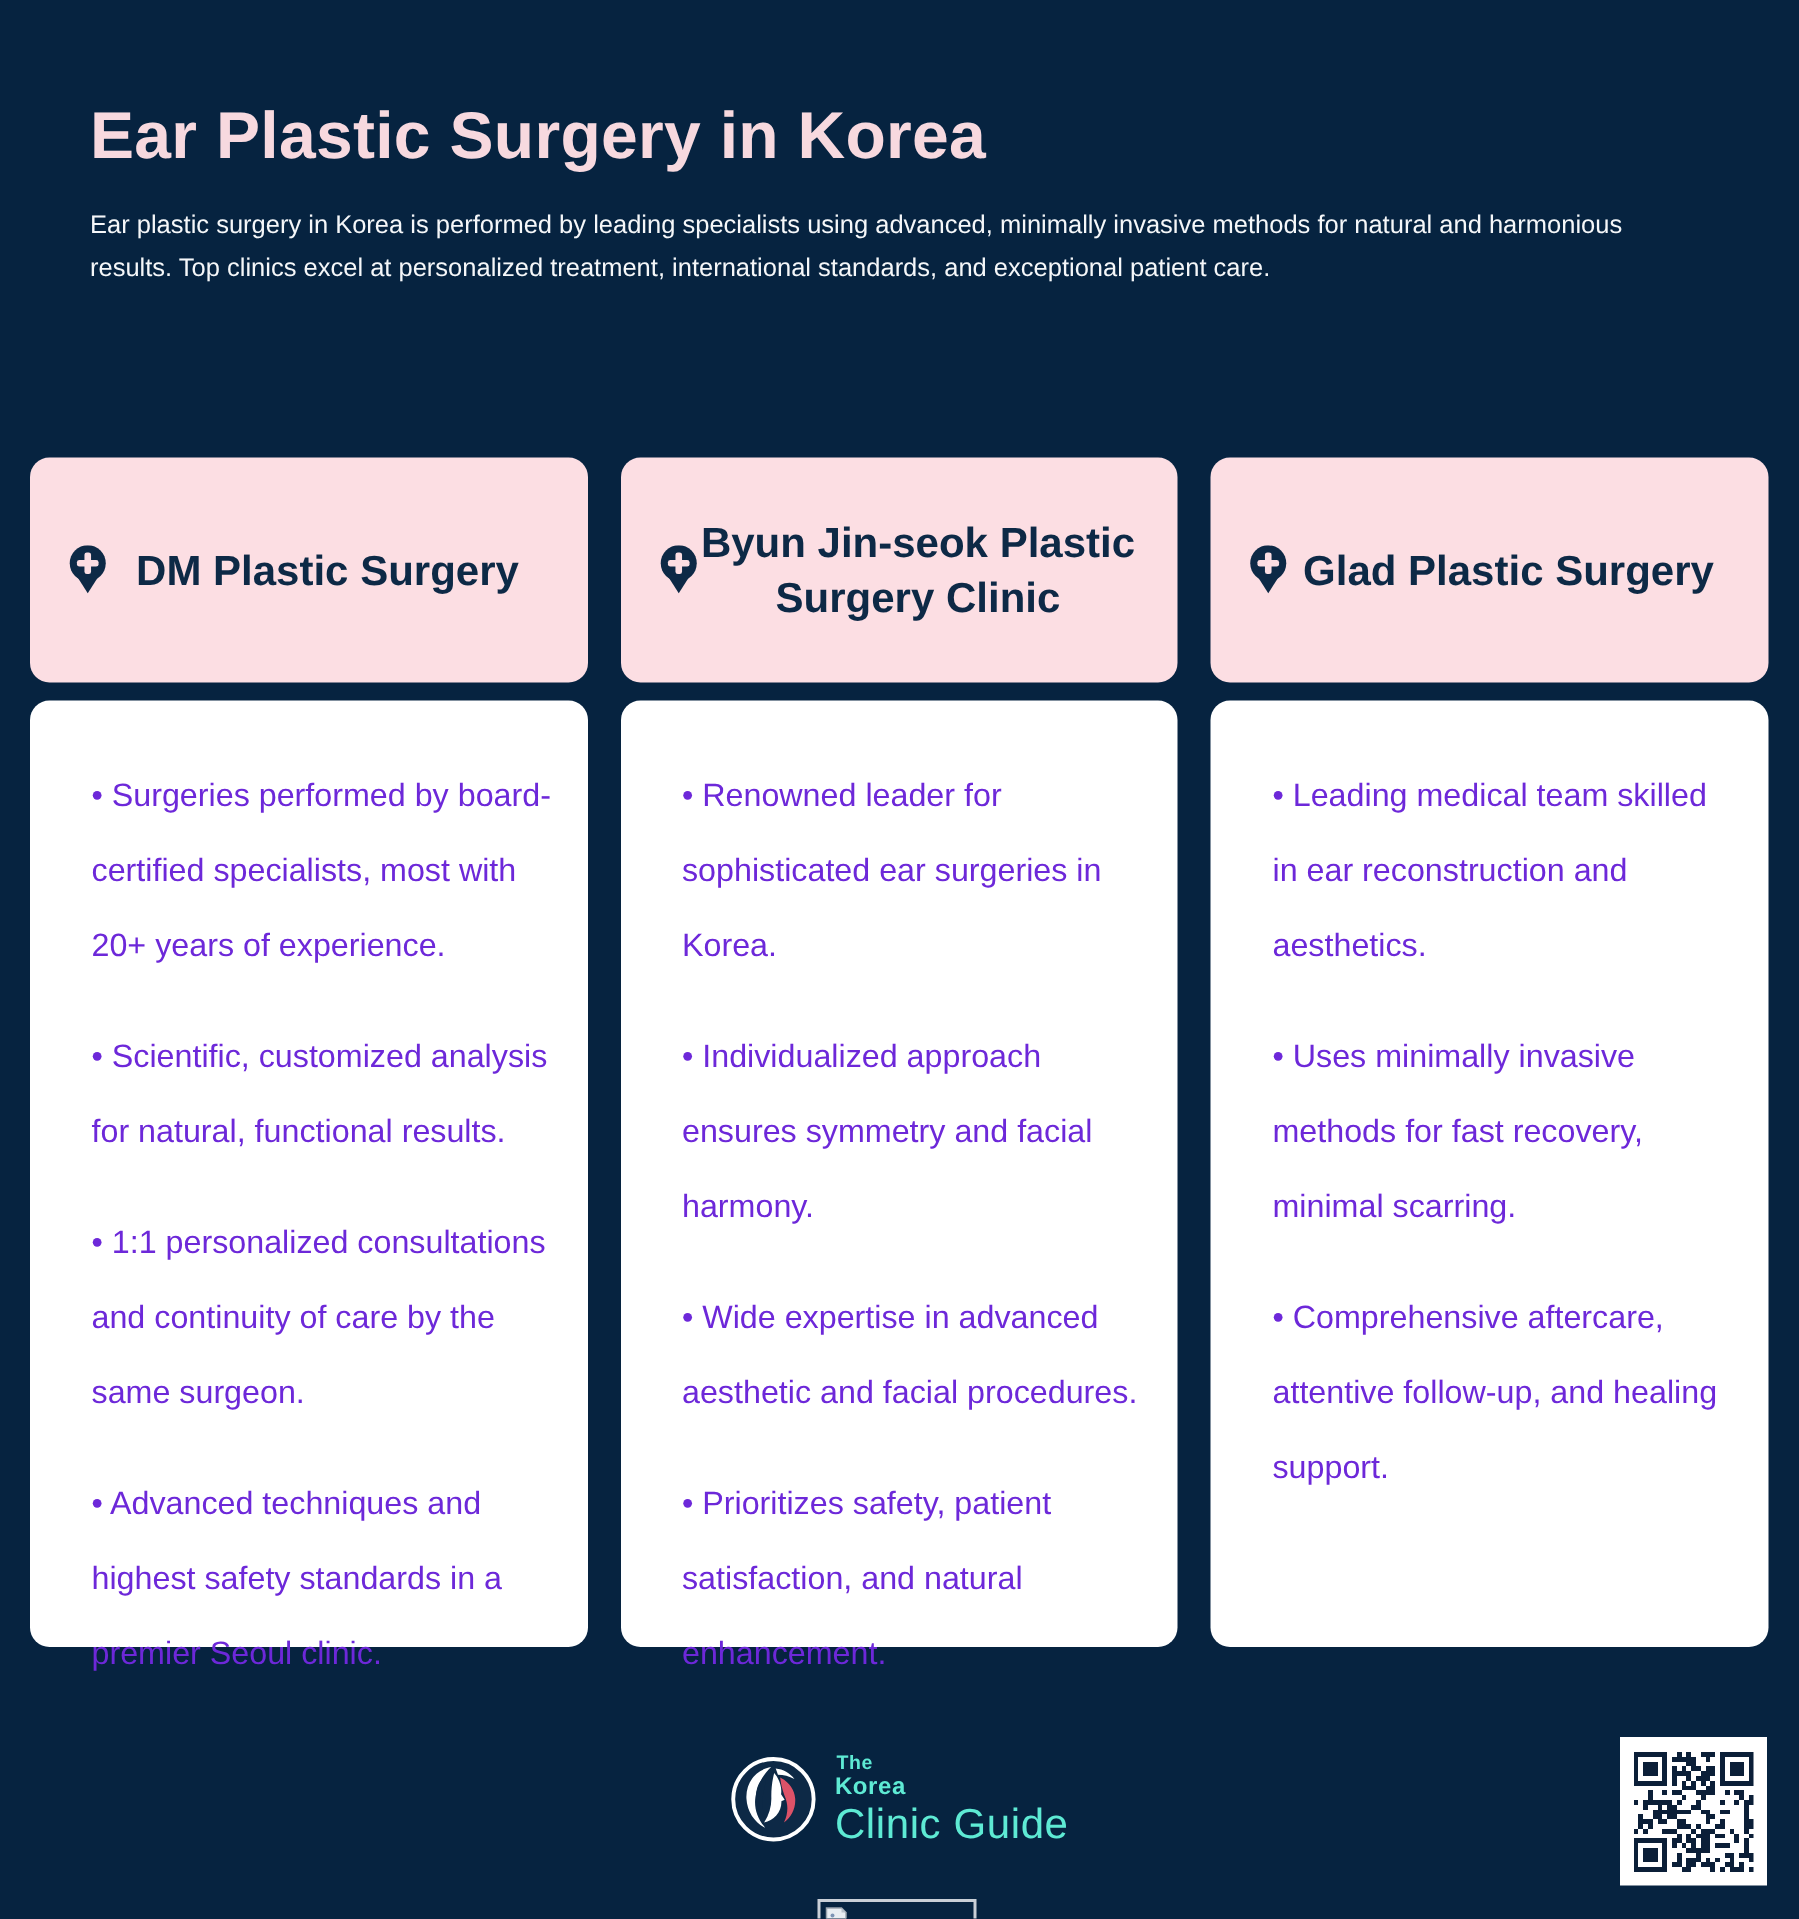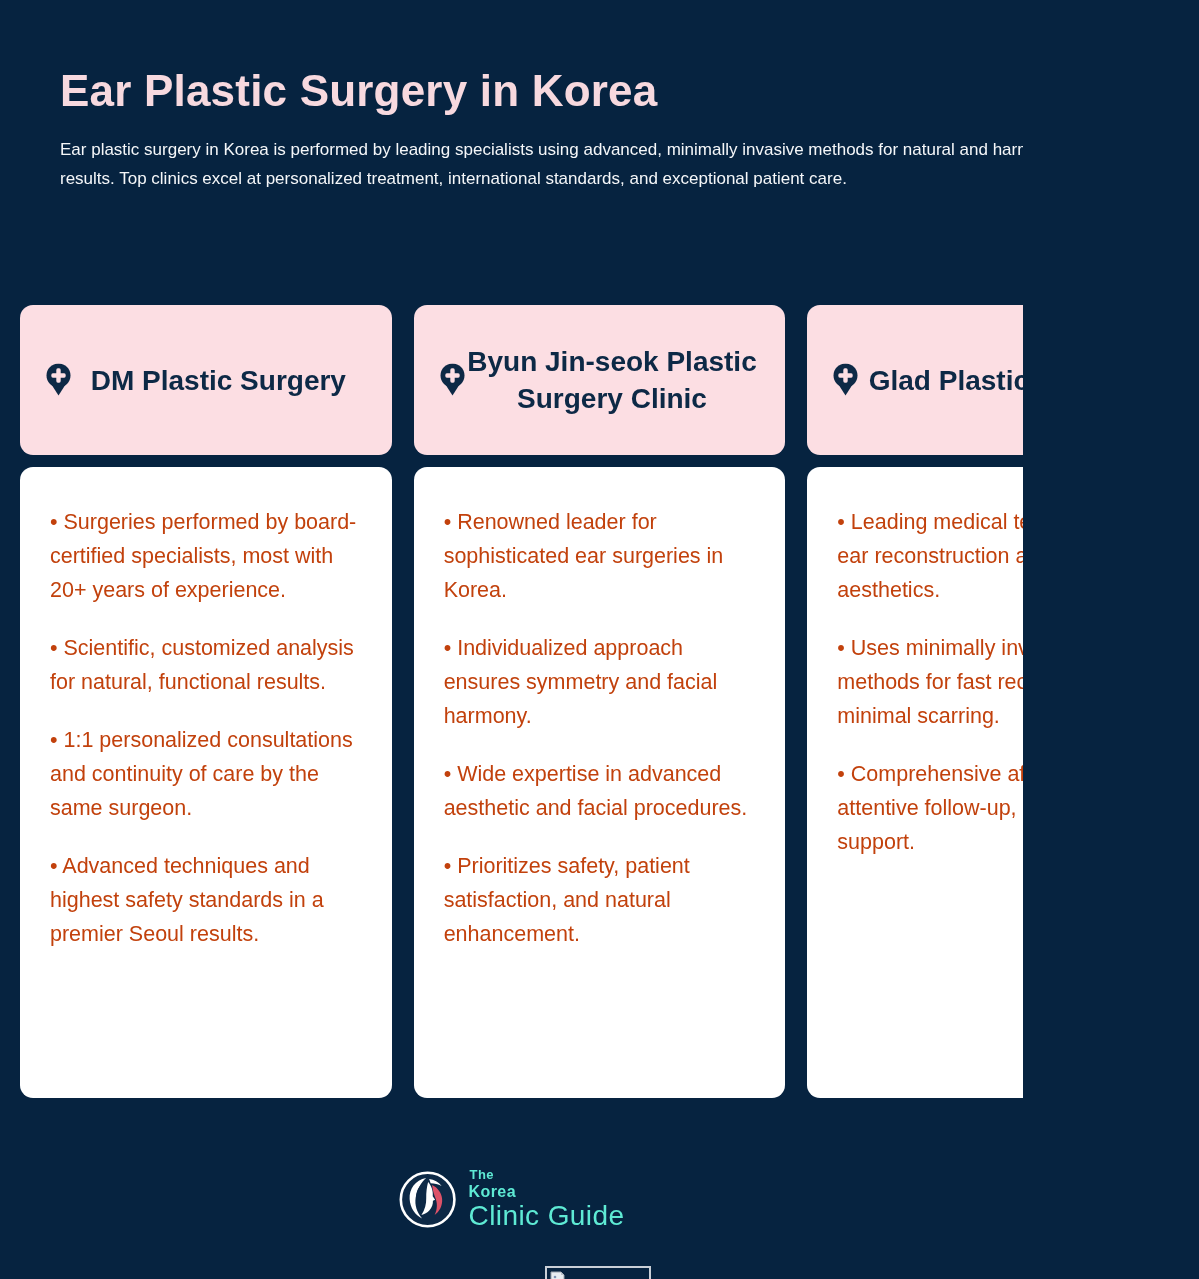--- a/index.html
+++ b/index.html
@@ -1,31 +1,31 @@
 <!DOCTYPE html>
 <html><head>
 <meta charset="utf-8">
 <style>
   html,body{margin:0;padding:0;}
   body{font-family:"Liberation Sans", sans-serif; background:#062340;}
-  .page{position:relative;width:1023px;height:1279px;overflow:hidden;background:#062340;}
+  .page{position:relative;width:1199px;height:1279px;overflow:hidden;background:#062340;}
 
   
   .hero{position:absolute;left:60px;top:66px;width:1080px;}
   .hero h1{margin:0;font-size:44px;line-height:1.12;font-weight:bold;color:#f7d9df;letter-spacing:0.2px;}
   .hero p{margin:20px 0 0 0;font-size:17px;line-height:29px;color:#f5f7f9;max-width:1075px;}
 
   
   .cards{position:absolute;left:20px;top:305px;width:1159px;display:grid;grid-template-columns:repeat(3,1fr);column-gap:22px;}
   .card{display:flex;flex-direction:column;}
   .card-header{position:relative;height:150px;background:#fcdee3;border-radius:13px;display:flex;align-items:center;}
   .pin{position:absolute;left:26px;top:50%;transform:translateY(-50%);width:25px;height:33px;}
   .card-title{flex:1;margin-left:47px;margin-right:22px;text-align:center;font-size:28px;line-height:37px;font-weight:bold;color:#0d2946;}
   .card-body{margin-top:12px;height:631px;background:#ffffff;border-radius:13px;padding:14px 20px 0 26px;box-sizing:border-box;}
-  .card-body p{margin:24px 0 0 4px;font-size:21.5px;line-height:34px;color:#c2410c;}
+  .card-body p{margin:24px 0 0 15px;font-size:21.5px;line-height:50px;color:#6d28d9;}
 
   
   .footer-logo{position:absolute;top:1168px;left:50%;transform:translateX(-50%);display:flex;align-items:center;gap:13px;}
   .logo-mark{width:57px;height:57px;display:block;}
   .logo-text{color:#5eead4;line-height:1;}
   .logo-text .t1{font-size:13px;font-weight:bold;letter-spacing:0.4px;margin:0 0 3px 1px;}
   .logo-text .t2{font-size:16px;font-weight:bold;letter-spacing:0.4px;margin:0 0 2px 0;}
   .logo-text .t3{font-size:28px;font-weight:normal;letter-spacing:0.4px;margin:0;}
 
   
@@ -55,21 +55,21 @@
           <path d="M4.5 19.5 L12.5 32 L20.5 19.5 Z" fill="#0d2946"></path>
           <rect x="10.3" y="4.8" width="4.4" height="14.4" rx="1.6" fill="#fcdee3"></rect>
           <rect x="5.3" y="9.8" width="14.4" height="4.4" rx="1.6" fill="#fcdee3"></rect>
         </svg>
         <div class="card-title">DM Plastic Surgery</div>
       </div>
       <div class="card-body">
         <p>• Surgeries performed by board-certified specialists, most with 20+ years of experience.</p>
         <p>• Scientific, customized analysis for natural, functional results.</p>
         <p>• 1:1 personalized consultations and continuity of care by the same surgeon.</p>
-        <p>• Advanced techniques and highest safety standards in a premier Seoul results.</p>
+        <p>• Advanced techniques and highest safety standards in a premier Seoul clinic.</p>
       </div>
     </div>
 
     <div class="card">
       <div class="card-header">
         <svg class="pin" viewBox="0 0 25 33">
           <circle cx="12.5" cy="12" r="12" fill="#0d2946"></circle>
           <path d="M4.5 19.5 L12.5 32 L20.5 19.5 Z" fill="#0d2946"></path>
           <rect x="10.3" y="4.8" width="4.4" height="14.4" rx="1.6" fill="#fcdee3"></rect>
           <rect x="5.3" y="9.8" width="14.4" height="4.4" rx="1.6" fill="#fcdee3"></rect>

